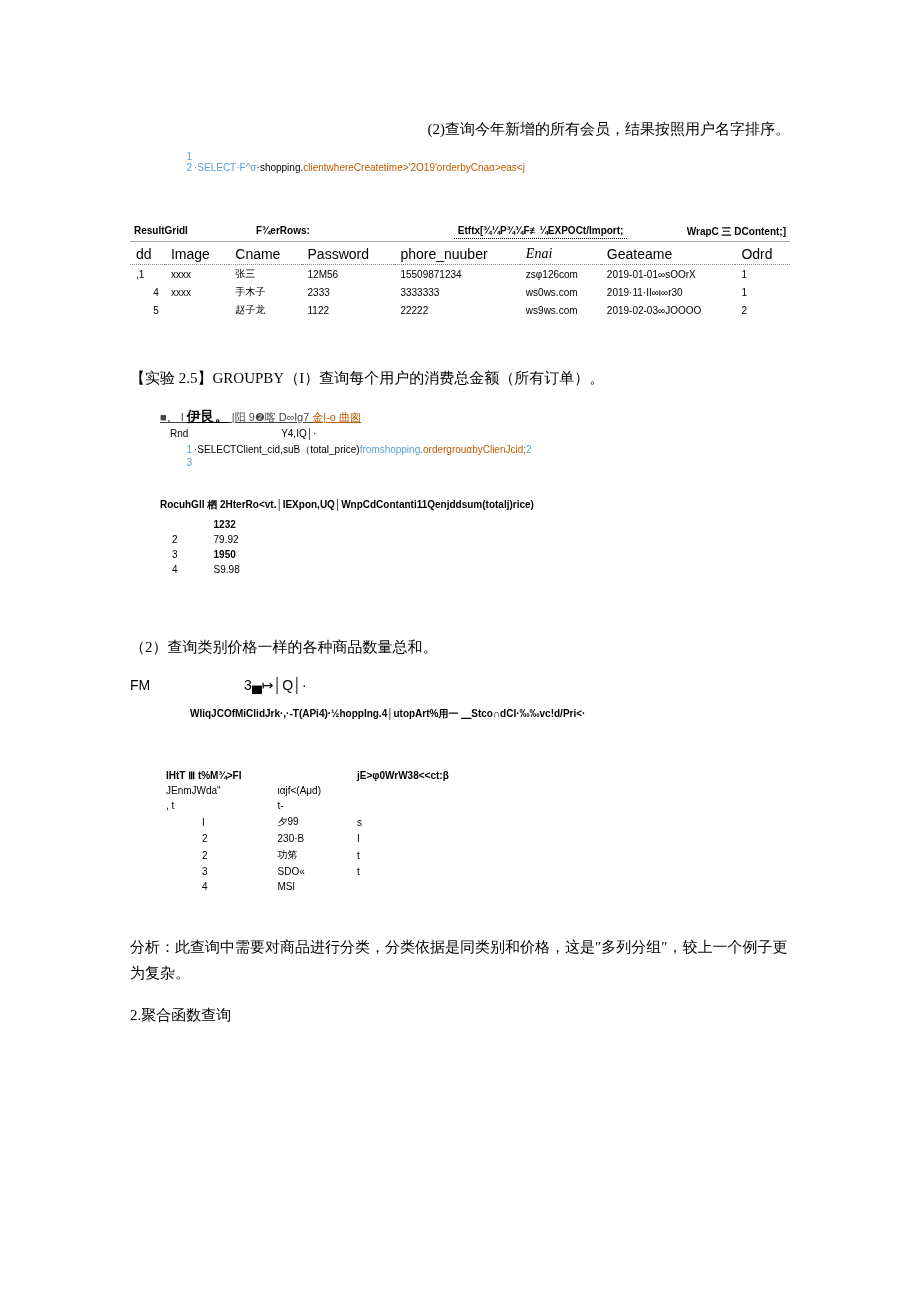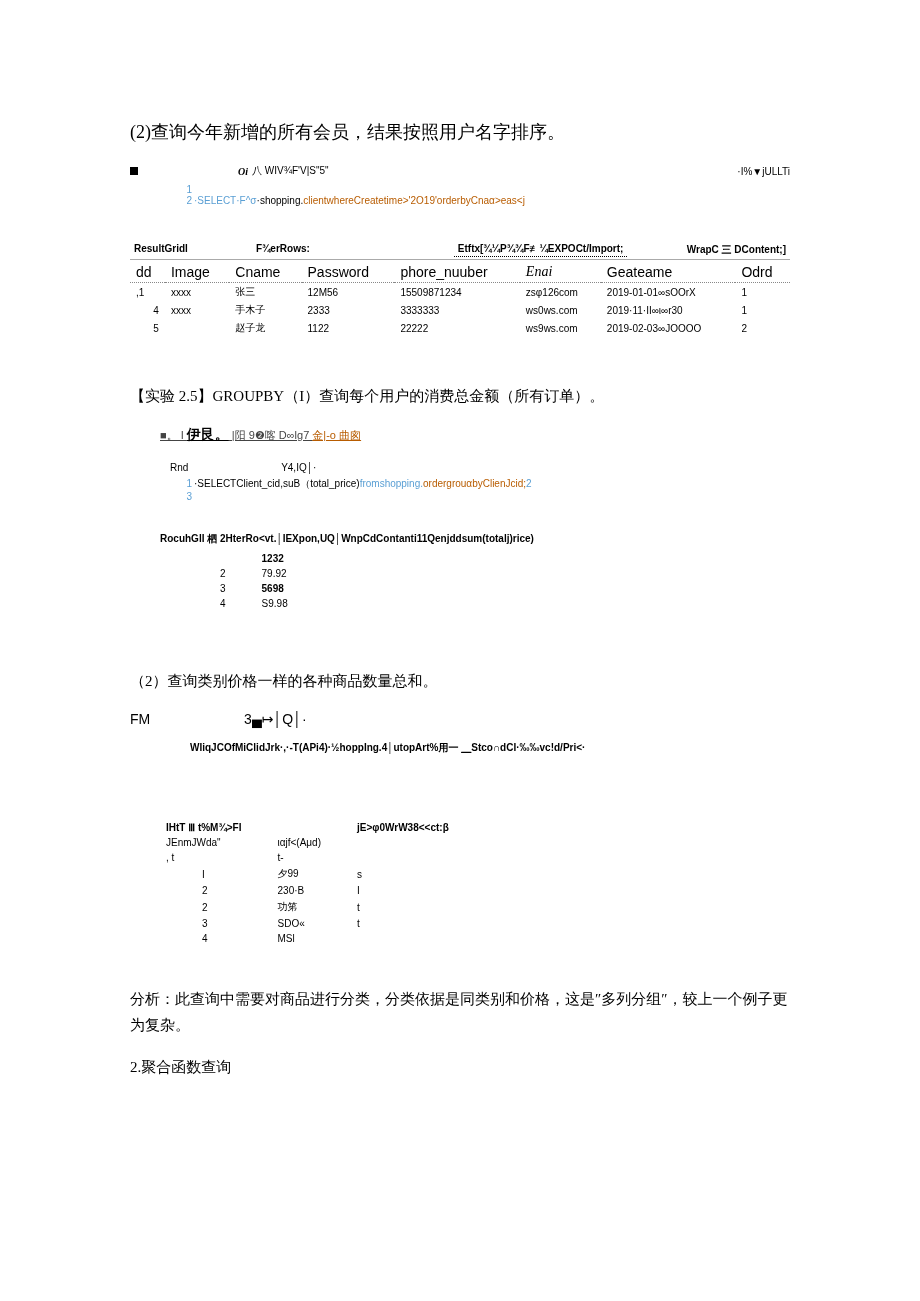--- a/index.html
+++ b/index.html
@@ -1,70 +1,64 @@
 <!DOCTYPE html>
 <html><head>
 <meta charset="utf-8">
 <style>
 * { margin: 0; padding: 0; box-sizing: border-box; }
 body { font-family: "SimSun", serif; font-size: 12px; background: #fff; width: 920px; margin: 0 auto; padding: 0; color: #000; }
 .page { padding: 120px 130px 80px 130px; }
-.prompt-line { font-size: 18px; margin-bottom: 20px; }
+.prompt-line { font-size: 15px; margin-bottom: 12px; text-align: right; }
 .toolbar-row { display: flex; align-items: center; margin: 6px 0; font-size: 10px; }
 .black-square { width: 8px; height: 8px; background: #000; display: inline-block; margin-right: 100px; }
 .oi-text { font-style: italic; font-weight: bold; margin-right: 4px; }
 .toolbar-garble { font-family: Arial, sans-serif; }
 .toolbar-right { margin-left: auto; font-family: Arial, sans-serif; }
 .line-num { color: #5a9fd4; font-family: Arial, sans-serif; font-size: 10px; display: inline-block; width: 12px; text-align: right; margin-right: 2px; }
 .sql-block { margin: 4px 0 4px 50px; font-family: Arial, sans-serif; font-size: 10px; }
 .sql-kw { color: #5a9fd4; text-align: right; }
 .sql-id { color: #000; }
 .sql-dot { color: #b85c00; }
 .sql-num { color: #5a9fd4; }
-.result-header { display: flex; font-family: Arial, sans-serif; font-size: 10px; font-weight: bold; padding: 2px 0; border-bottom: 1px solid #aaa; margin-top: 35px; }
+.result-header { display: flex; font-family: Arial, sans-serif; font-size: 10px; font-weight: bold; padding: 2px 0; border-bottom: 1px solid #aaa; margin-top: 50px; }
 .result-header span { padding: 0 4px; }
 .rh-left { flex: 0 0 auto; margin-right: 60px; }
 .rh-mid { flex: 0 0 auto; margin-right: 140px; }
 .rh-mid2 { flex: 0 0 auto; border-bottom: 1px dotted #000; }
 .rh-right { margin-left: auto; }
 .tbl { font-family: Arial, sans-serif; font-size: 10px; border-collapse: collapse; width: 100%; margin-top: 2px; }
 .tbl th { text-align: left; padding: 2px 6px; font-weight: normal; border-bottom: 1px dotted #888; font-size: 14px; }
 .tbl td { padding: 2px 6px; font-size: 10px; }
 .enai { font-style: italic; font-weight: bold; font-family: "Times New Roman", serif; }
 .dotted-cell { border-bottom: 1px dotted #888; }
 .underline { text-decoration: underline; }
 .section-title { font-size: 15px; margin: 50px 0 20px 0; }
 .garble-line { font-family: Arial, sans-serif; font-size: 11px; text-decoration: underline; color: #444; margin-left: 30px; }
 .garble-line .cn-big { font-size: 14px; font-weight: bold; color: #000; text-decoration: underline; }
 .garble-line .orange { color: #b85c00; text-decoration: underline; text-align: center; }
-.small-tbl { font-family: Arial, sans-serif; font-size: 10px; margin-left: 84px; }
+.small-tbl { font-family: Arial, sans-serif; font-size: 10px; margin-left: 36px; }
 .small-tbl td { padding: 1px 30px 1px 4px; }
 .small-row-bold td:last-child { font-weight: bold; }
 .result-header2 { font-family: Arial, sans-serif; font-size: 10px; font-weight: bold; margin: 30px 0 4px 30px; }
 .analysis { font-size: 15px; margin: 40px 0 8px 0; line-height: 1.7; }
 .sub-section { font-size: 15px; margin: 20px 0; }
 .tiny-tbl { font-family: Arial, sans-serif; font-size: 10px; margin: 6px 0 0 30px; }
 .tiny-tbl th { text-align: left; font-weight: bold; padding: 1px 30px 1px 4px; font-size: 10px; }
 .tiny-tbl td { padding: 1px 30px 1px 4px; font-size: 10px; }
 .bold { font-weight: normal; }
 .cziqa-row td { font-size: 10px; }
 </style>
 </head>
 <body>
 
 <div class="page">
 
   <div class="prompt-line">(2)查询今年新增的所有会员，结果按照用户名字排序。</div>
 
-  <div class="toolbar-row">
-    <span class="black-square"></span>
-    <span class="oi-text">Oi</span>
-    <span class="toolbar-garble">八 WIV¾F'V|S"5"</span>
-    <span class="toolbar-right">·I%▼jULLTi</span>
-  </div>
 
   <div class="sql-block">
     <div><span class="line-num">1</span></div>
     <div>
       <span class="line-num">2</span><span class="sql-kw">·SELECT·F^σ</span><span class="sql-id">·shopping.</span><span class="sql-dot">clientwhereCreatetime&gt;'2O19'orderbyCnaα&gt;eas&lt;j</span>
     </div>
   </div>
 
   <div class="result-header">
     <span class="rh-left">ResultGridl</span>
@@ -119,21 +113,21 @@
       </tr>
     </tbody>
   </table>
 
   <div class="section-title">【实验 2.5】GROUPBY（I）查询每个用户的消费总金额（所有订单）。</div>
 
   <div class="garble-line">
     <span>■。 I </span><span class="cn-big">伊艮。</span><span> |阳 9❷喀 D∞lg7 </span><span class="orange">金|-ο 曲囪</span>
   </div>
 
-  <div style="margin:18px 0 0 40px; font-family:Arial; font-size:10px;">
+  <div style="margin:2px 0 0 40px; font-family:Arial; font-size:10px;">
     <span>Rnd</span>
     <span style="margin-left:90px">Y4,IQ│·</span>
   </div>
 
   <div class="sql-block" style="margin-left:50px;">
     <div>
       <span class="line-num">1</span><span class="sql-id">·SELECTClient_cid,suB（total_price)</span><span class="sql-kw">fromshopping.</span><span class="sql-dot">ordergrouαbyClienJcid;</span><span class="sql-num">2</span>
     </div>
     <div><span class="line-num">3</span></div>
   </div>
@@ -145,39 +139,39 @@
         <tr class="small-row-bold">
           <td></td>
           <td>1232</td>
         </tr>
     <tr>
           <td>2</td>
           <td>79.92</td>
         </tr>
     <tr class="small-row-bold">
           <td class="bold">3</td>
-          <td>5698</td>
+          <td>1950</td>
         </tr>
     <tr>
           <td class="bold">4</td>
           <td>S9.98</td>
         </tr>
   </tbody>
     </table>
 
   <div class="section-title" style="margin-top:60px;">（2）查询类别价格一样的各种商品数量总和。</div>
 
   <div style="margin:6px 0; font-family:Arial; font-size:14px;">
     <span class="bold">FM</span>
     <span style="margin-left:90px" class="bold">3▄↦│Q│·</span>
   </div>
 
   <div style="margin:14px 0 0 60px; font-family:Arial; font-size:10px; font-weight:bold;">WIiqJCOfMiClidJrk·,·-T(APi4)·½hoppIng.4│utopArt%用一 ╴Stco∩dCI·‰‰vc!d/Pri&lt;·</div>
 
-  <table class="tiny-tbl" style="margin-top:64px;">
+  <table class="tiny-tbl" style="margin-top:46px;">
     <tbody>
         <tr>
       <th colspan="2">IHtT Ⅲ t%M¾&gt;FI</th>
       <th></th>
       <th>jE&gt;φ0WrW38&lt;&lt;ct:β</th>
     </tr>
     <tr>
       <td colspan="2" class="bold">JEnmJWda"</td>
       <td class="bold">ιαjf&lt;(Aμd)</td>
       <td></td>

